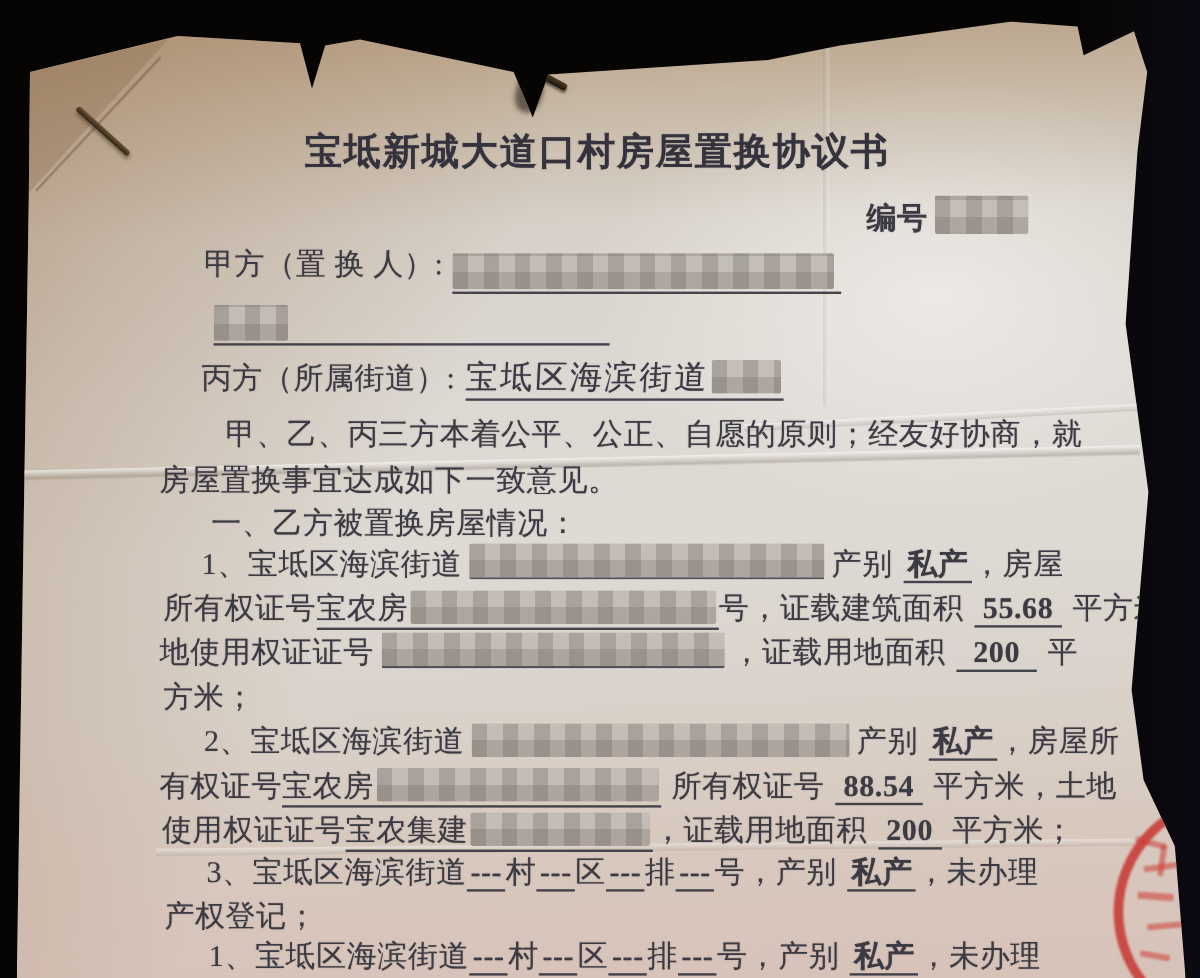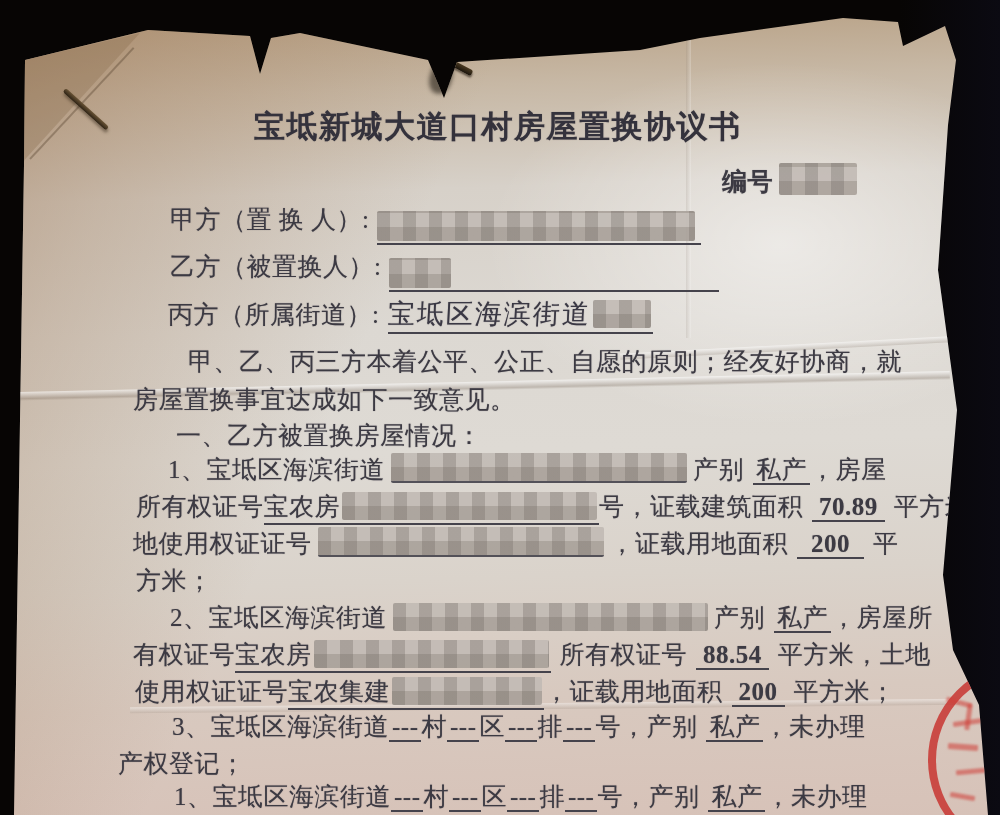--- a/index.html
+++ b/index.html
@@ -58,21 +58,21 @@
   .sm2{left:953px;top:720px;width:30px;height:5px;transform:rotate(-8deg);}
   .sm3{left:948px;top:744px;width:30px;height:6px;transform:rotate(4deg);}
   .sm4{left:956px;top:769px;width:30px;height:5px;transform:rotate(-5deg);}
   .sm5{left:950px;top:794px;width:25px;height:5px;transform:rotate(10deg);}
   .sm6{left:966px;top:704px;width:5px;height:26px;transform:rotate(8deg);}
   
   .line{position:absolute;white-space:nowrap;font-size:25px;color:#3c3a43;
     text-shadow:0 0 1px rgba(70,65,72,.55);letter-spacing:.5px;}
   .title{font-size:31px;font-weight:700;letter-spacing:1.5px;color:#34323c;}
   .num-label{font-weight:600;}
-  .u{border-bottom:2px solid #45434c;padding:0 3px;}
+  .u{border-bottom:2px solid #45434c;padding:0 3px;font-weight:bold;}
   .gap{margin-left:9px;}
   .val{border-bottom:2px solid #45434c;padding:0 7px;font-weight:600;}
   .val.wide{padding:0 14px;}
   
   .blur{display:inline-block;height:28px;vertical-align:-5px;margin:0 6px;border-radius:2px;
     background-color:#b8b0a9;opacity:.9;filter:blur(.5px);
     background-image:
       repeating-linear-gradient(90deg, rgba(95,88,82,.30) 0 13px, rgba(0,0,0,0) 13px 26px),
       repeating-linear-gradient(0deg, rgba(130,122,115,.28) 0 14px, rgba(255,255,255,.14) 14px 28px);}
   .ul-blank{display:inline-block;border-bottom:2px solid #45434c;height:32px;vertical-align:-8px;margin-left:8px;}
@@ -101,57 +101,57 @@
 
   <div class="line" style="left:722px;top:163px">
     <span class="num-label">编号</span><span class="blur" style="width:78px;height:32px"></span>
   </div>
 
   <div class="line" style="left:170px;top:203px">
     <span>甲方（置 换 人）:</span><span class="ul-blank" style="width:324px"><span class="blur" style="width:318px;height:30px"></span></span>
   </div>
 
   <div class="line" style="left:170px;top:250px">
-    <span>乙方（被置换人）:</span><span class="ul-blank" style="width:330px"><span class="blur" style="width:62px;height:30px"></span></span>
+    <span class="ul-blank" style="width:330px"><span class="blur" style="width:62px;height:30px"></span></span>
   </div>
 
   <div class="line" style="left:168px;top:296px">
     <span>丙方（所属街道）:</span><span class="ug gap"><span class="hand">宝坻区海滨街道</span><span class="blur" style="width:58px;height:28px"></span></span>
   </div>
 
   <div class="line" style="left:133px;top:383px">房屋置换事宜达成如下一致意见。</div>
   <div class="line" style="left:188px;top:345px">甲、乙、丙三方本着公平、公正、自愿的原则；经友好协商，就</div>
 
   <div class="line" style="left:176px;top:419px">一、乙方被置换房屋情况：</div>
 
   <div class="line" style="left:168px;top:453px">
     <span>1、宝坻区海滨街道</span><span class="blur u" style="width:290px"></span><span>产别</span><span class="u gap">私产</span><span>，房屋</span>
   </div>
   <div class="line" style="left:136px;top:490px">
-    <span>所有权证号</span><span class="ug"><span>宝农房</span><span class="blur" style="width:255px"></span></span><span>号，证载建筑面积</span><span class="val gap">70.89</span><span class="gap">平方米，土</span>
+    <span>所有权证号</span><span class="ug"><span>宝农房</span><span class="blur" style="width:255px"></span></span><span>号，证载建筑面积</span><span class="val gap">55.68</span><span class="gap">平方米，土</span>
   </div>
   <div class="line" style="left:133px;top:527px">
     <span>地使用权证证号</span><span class="blur u" style="width:280px"></span><span>，证载用地面积</span><span class="val wide gap">200</span><span class="gap">平</span>
   </div>
   <div class="line" style="left:136px;top:564px">方米；</div>
 
   <div class="line" style="left:170px;top:601px">
     <span>2、宝坻区海滨街道</span><span class="blur" style="width:315px"></span><span>产别</span><span class="u gap">私产</span><span>，房屋所</span>
   </div>
   <div class="line" style="left:133px;top:638px">
     <span>有权证号</span><span class="ug"><span>宝农房</span><span class="blur" style="width:235px"></span></span><span class="gap">所有权证号</span><span class="val gap">88.54</span><span class="gap">平方米，土地</span>
   </div>
   <div class="line" style="left:135px;top:675px">
     <span>使用权证证号</span><span class="ug"><span>宝农集建</span><span class="blur" style="width:150px"></span></span><span>，证载用地面积</span><span class="val gap">200</span><span class="gap">平方米；</span>
   </div>
 
   <div class="line" style="left:172px;top:710px">
     <span>3、宝坻区海滨街道</span><span class="u">---</span><span>村</span><span class="u">---</span><span>区</span><span class="u">---</span><span>排</span><span class="u">---</span><span>号，产别</span><span class="u gap">私产</span><span>，未办理</span>
   </div>
-  <div class="line" style="left:118px;top:747px">产权登记；</div>
+  <div class="line" style="left:137px;top:747px">产权登记；</div>
 
   <div class="line" style="left:174px;top:780px">
     <span>1、宝坻区海滨街道</span><span class="u">---</span><span>村</span><span class="u">---</span><span>区</span><span class="u">---</span><span>排</span><span class="u">---</span><span>号，产别</span><span class="u gap">私产</span><span>，未办理</span>
   </div>
 
   <div class="seal"></div>
   <div class="seal-mark sm1"></div>
   <div class="seal-mark sm2"></div>
   <div class="seal-mark sm3"></div>
   <div class="seal-mark sm4"></div>

